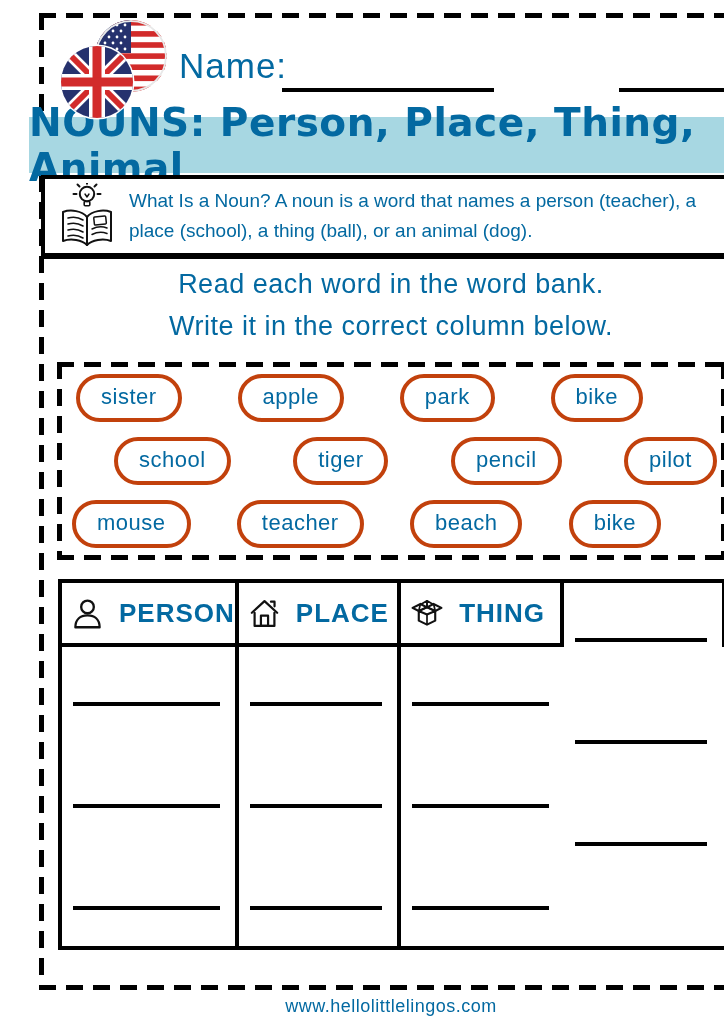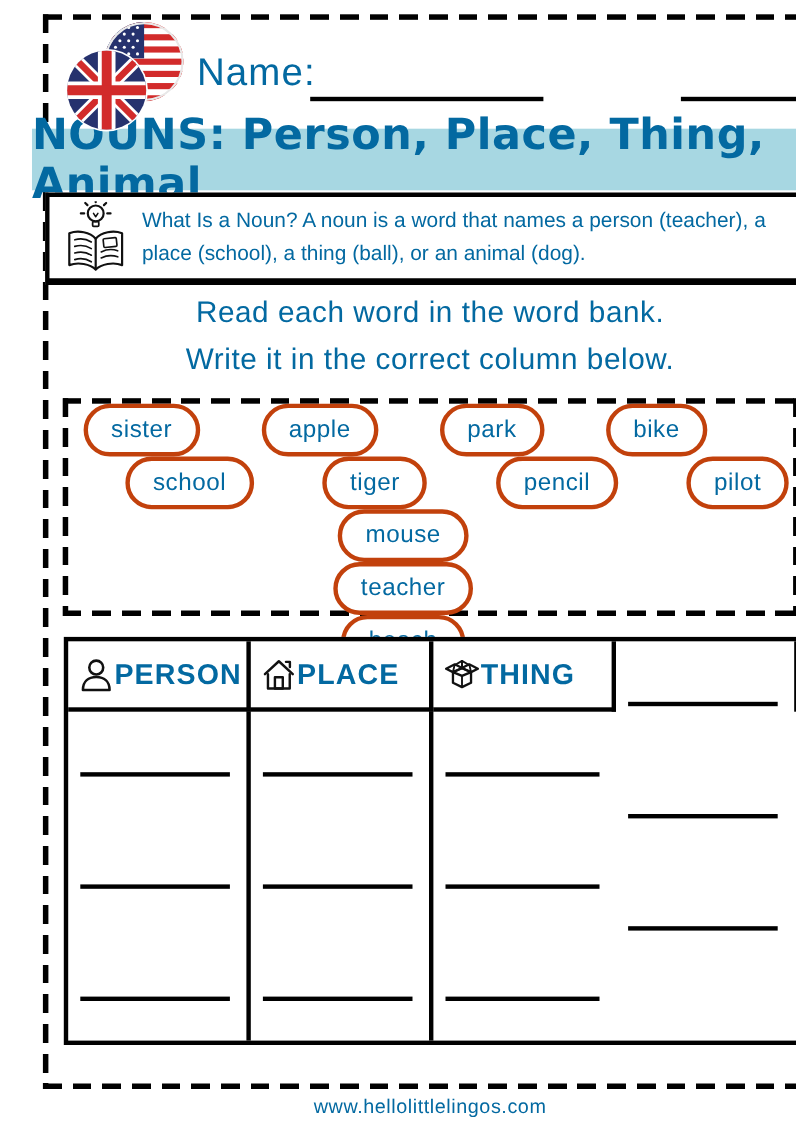--- a/index.html
+++ b/index.html
@@ -45,35 +45,35 @@
   
   .word-bank{position:absolute;left:28px;top:362px;width:669px;height:198px;box-sizing:border-box;}
   .wb-top{left:0;right:0;top:0;}
   .wb-bottom{left:0;right:0;top:193px;}
   .wb-left{left:0;top:0;height:198px;}
   .wb-right{right:0;top:0;height:198px;}
   .wb-rows{position:absolute;left:5px;right:5px;top:5px;bottom:5px;display:flex;flex-direction:column;justify-content:space-around;}
   .wb-row{display:flex;justify-content:space-between;align-items:center;}
   .wb-row-1{padding-left:14px;padding-right:78px;}
   .wb-row-2{padding-left:52px;padding-right:4px;}
-  .wb-row-3{padding-left:10px;padding-right:60px;flex-direction:column;}
+  .wb-row-3{padding-left:10px;padding-right:60px;}
   .pill{
     display:inline-block;border:4px solid #c2410c;border-radius:28px;background:#fff;
     padding:6px 21px 8px;font-size:22px;letter-spacing:0.5px;
   }
 
   
   .sort-table{
     position:absolute;left:29px;top:579px;width:672px;height:371px;box-sizing:border-box;
     border:4px solid #000;background:#fff;
     display:grid;grid-template-columns:1fr 1fr 1fr 1fr;grid-template-rows:64px 1fr;
   }
   .th{
     box-sizing:border-box;border-right:4px solid #000;border-bottom:4px solid #000;
-    display:flex;align-items:center;padding-left:9px;gap:0;
+    display:flex;align-items:center;padding-left:9px;gap:15px;
   }
   .th:nth-child(4){border-right:none;}
   .th-label{font-size:26px;font-weight:bold;letter-spacing:1px;font-family:"Liberation Sans",sans-serif;}
   .td{box-sizing:border-box;border-right:4px solid #000;position:relative;}
   .td:last-child{border-right:none;}
   .blank-line{position:absolute;left:11px;right:15px;border-top:4px solid #000;}
   .bl-1{top:55px;} .bl-2{top:157px;} .bl-3{top:259px;}
 
   
   .footer{position:absolute;left:0;top:996px;width:724px;text-align:center;font-size:18px;letter-spacing:0.5px;}

